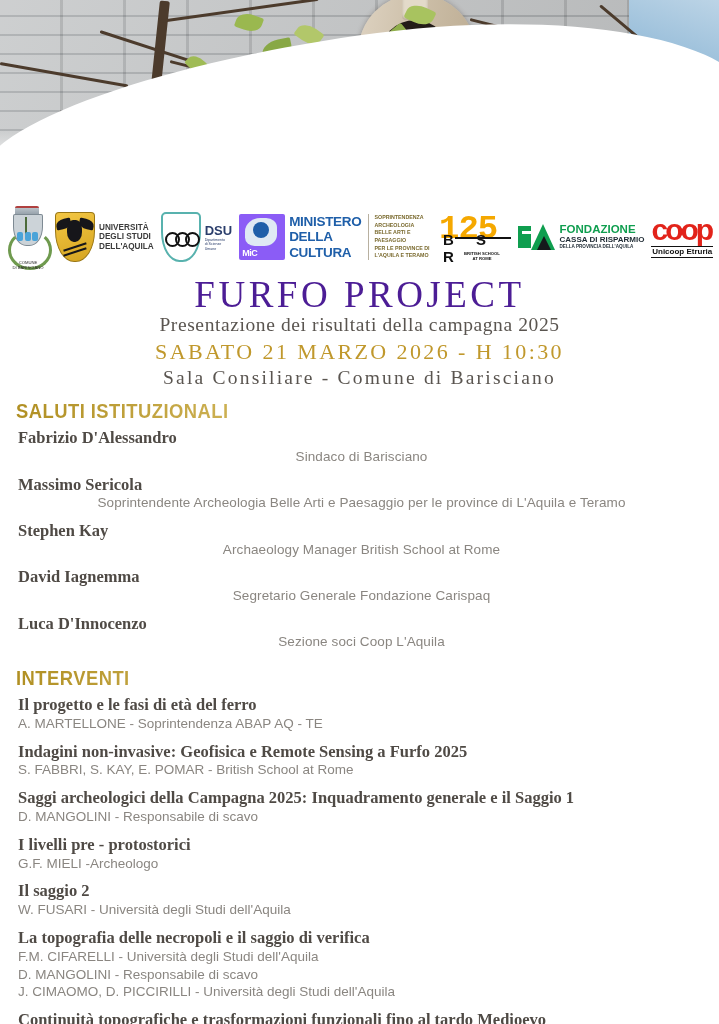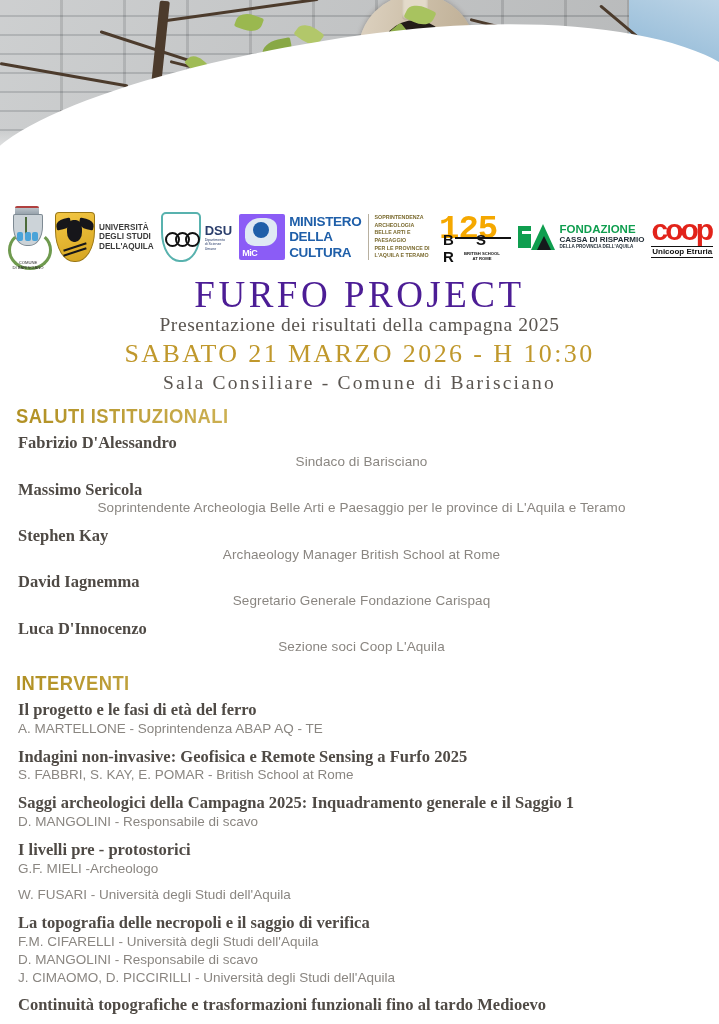--- a/index.html
+++ b/index.html
@@ -253,21 +253,21 @@
     color:#4c1d95;
     line-height:1.08;
   }
   .t-sub {
     font-family:"Liberation Serif", serif;
     font-size:19.5px; letter-spacing:.6px; color:#5a5550;
     line-height:1.25; margin-top:-2px;
   }
   .t-date {
     font-family:"Liberation Serif", serif;
-    font-size:26px; letter-spacing:2.4px; color:#c0982c;
+    font-size:22px; letter-spacing:2.4px; color:#c0982c;
     line-height:1.25; margin-top:1px;
   }
   .t-place {
     font-family:"Liberation Serif", serif;
     font-size:19.5px; letter-spacing:2.2px; color:#5a5550;
     line-height:1.25;
   }
 
   
   .content { padding: 10px 14px 0 14px; }
@@ -508,20 +508,21 @@
   </div>
   <div class="talk">
     <div class="title">Saggi archeologici della Campagna 2025: Inquadramento generale e il Saggio 1</div>
     <div class="speaker">D. MANGOLINI  - Responsabile di scavo</div>
   </div>
   <div class="talk">
     <div class="title">I livelli pre - protostorici</div>
     <div class="speaker">G.F. MIELI -Archeologo</div>
   </div>
   <div class="talk">
+    <div class="title">Il saggio 2</div>
     <div class="speaker">W. FUSARI - Università degli  Studi dell'Aquila</div>
   </div>
   <div class="talk">
     <div class="title">La topografia delle necropoli e il saggio di verifica</div>
     <div class="speaker">F.M. CIFARELLI - Università degli Studi dell'Aquila</div>
     <div class="speaker">D. MANGOLINI - Responsabile di scavo</div>
     <div class="speaker">J. CIMAOMO, D. PICCIRILLI - Università degli Studi dell'Aquila</div>
   </div>
   <div class="talk">
     <div class="title">Continuità topografiche e trasformazioni funzionali fino al tardo Medioevo</div>

